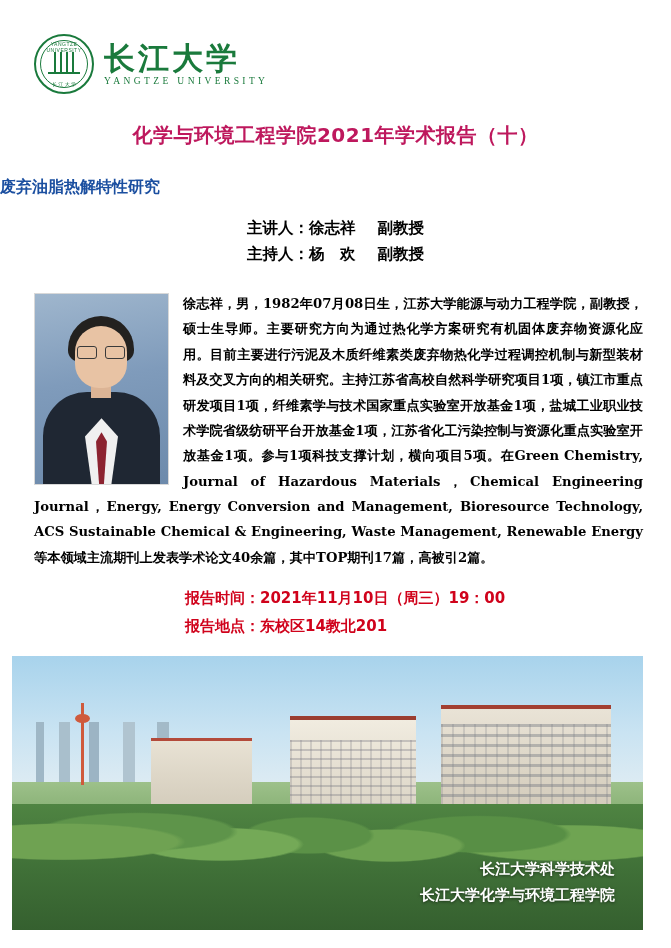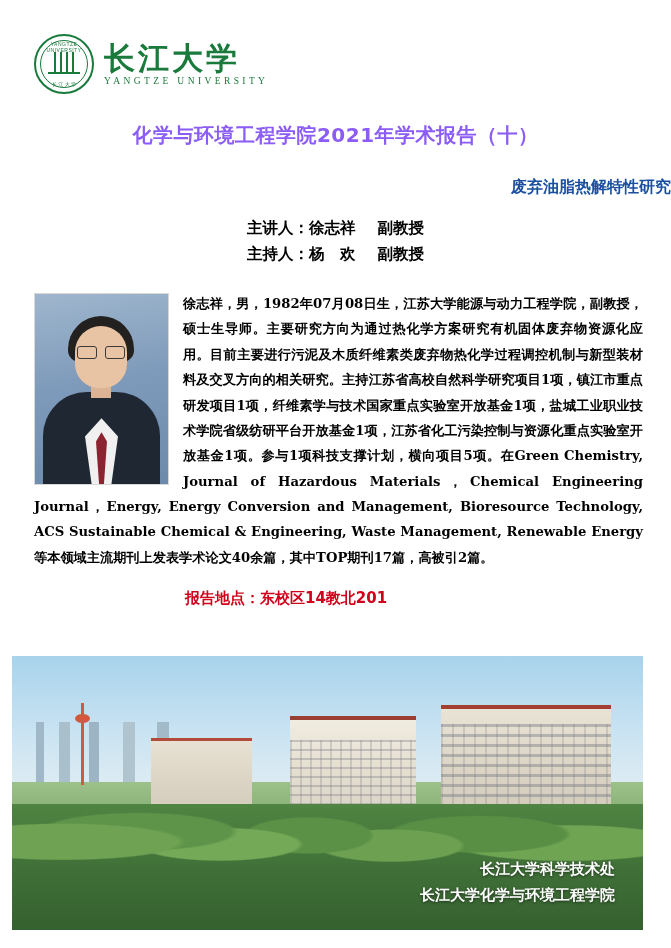--- a/index.html
+++ b/index.html
@@ -96,29 +96,29 @@
     font-size: 9.5px;
     color: #1a7a3c;
     letter-spacing: 3.4px;
     margin-top: 2px;
     font-family: "Liberation Serif", serif;
   }
 
   
   .title-main {
     text-align: center;
-    color: #8b5cf6;
+    color: #be185d;
     font-size: 20px;
     font-weight: bold;
     margin-top: 40px;
     letter-spacing: 0.5px;
     font-family: "DejaVu Sans", sans-serif;
   }
   .title-sub {
-    text-align: right;
+    text-align: left;
     color: #1b4fa0;
     font-size: 16px;
     font-weight: bold;
     margin-top: 28px;
     font-family: "DejaVu Sans", sans-serif;
   }
 
   
   .speakers {
     margin-top: 18px;
@@ -374,20 +374,23 @@
       <div class="neck"></div>
       <div class="hair"></div>
       <div class="face"></div>
       <div class="glasses"></div>
     </div>
     <div class="bio-text">徐志祥，男，1982年07月08日生，江苏大学能源与动力工程学院，副教授，硕士生导师。主要研究方向为通过热化学方案研究有机固体废弃物资源化应用。目前主要进行污泥及木质纤维素类废弃物热化学过程调控机制与新型装材料及交叉方向的相关研究。主持江苏省高校自然科学研究项目1项，镇江市重点研发项目1项，纤维素学与技术国家重点实验室开放基金1项，盐城工业职业技术学院省级纺研平台开放基金1项，江苏省化工污染控制与资源化重点实验室开放基金1项。参与1项科技支撑计划，横向项目5项。在Green Chemistry, Journal of Hazardous Materials，Chemical Engineering Journal，Energy, Energy Conversion and Management, Bioresource Technology, ACS Sustainable Chemical &amp; Engineering, Waste Management, Renewable Energy 等本领域主流期刊上发表学术论文40余篇，其中TOP期刊17篇，高被引2篇。</div>
   </div>
 
   <div class="meta">
     <div>
+      <span>报告时间：</span><span>2021年11月10日（周三）19：00</span>
+    </div>
+    <div>
       <span>报告地点：</span><span>东校区14教北201</span>
     </div>
   </div>
 
   <div class="banner">
     <div class="sky"></div>
     <div class="skyline"></div>
     <div class="tower"></div>
     <div class="bldg-left"></div>
     <div class="bldg-mid"></div>

